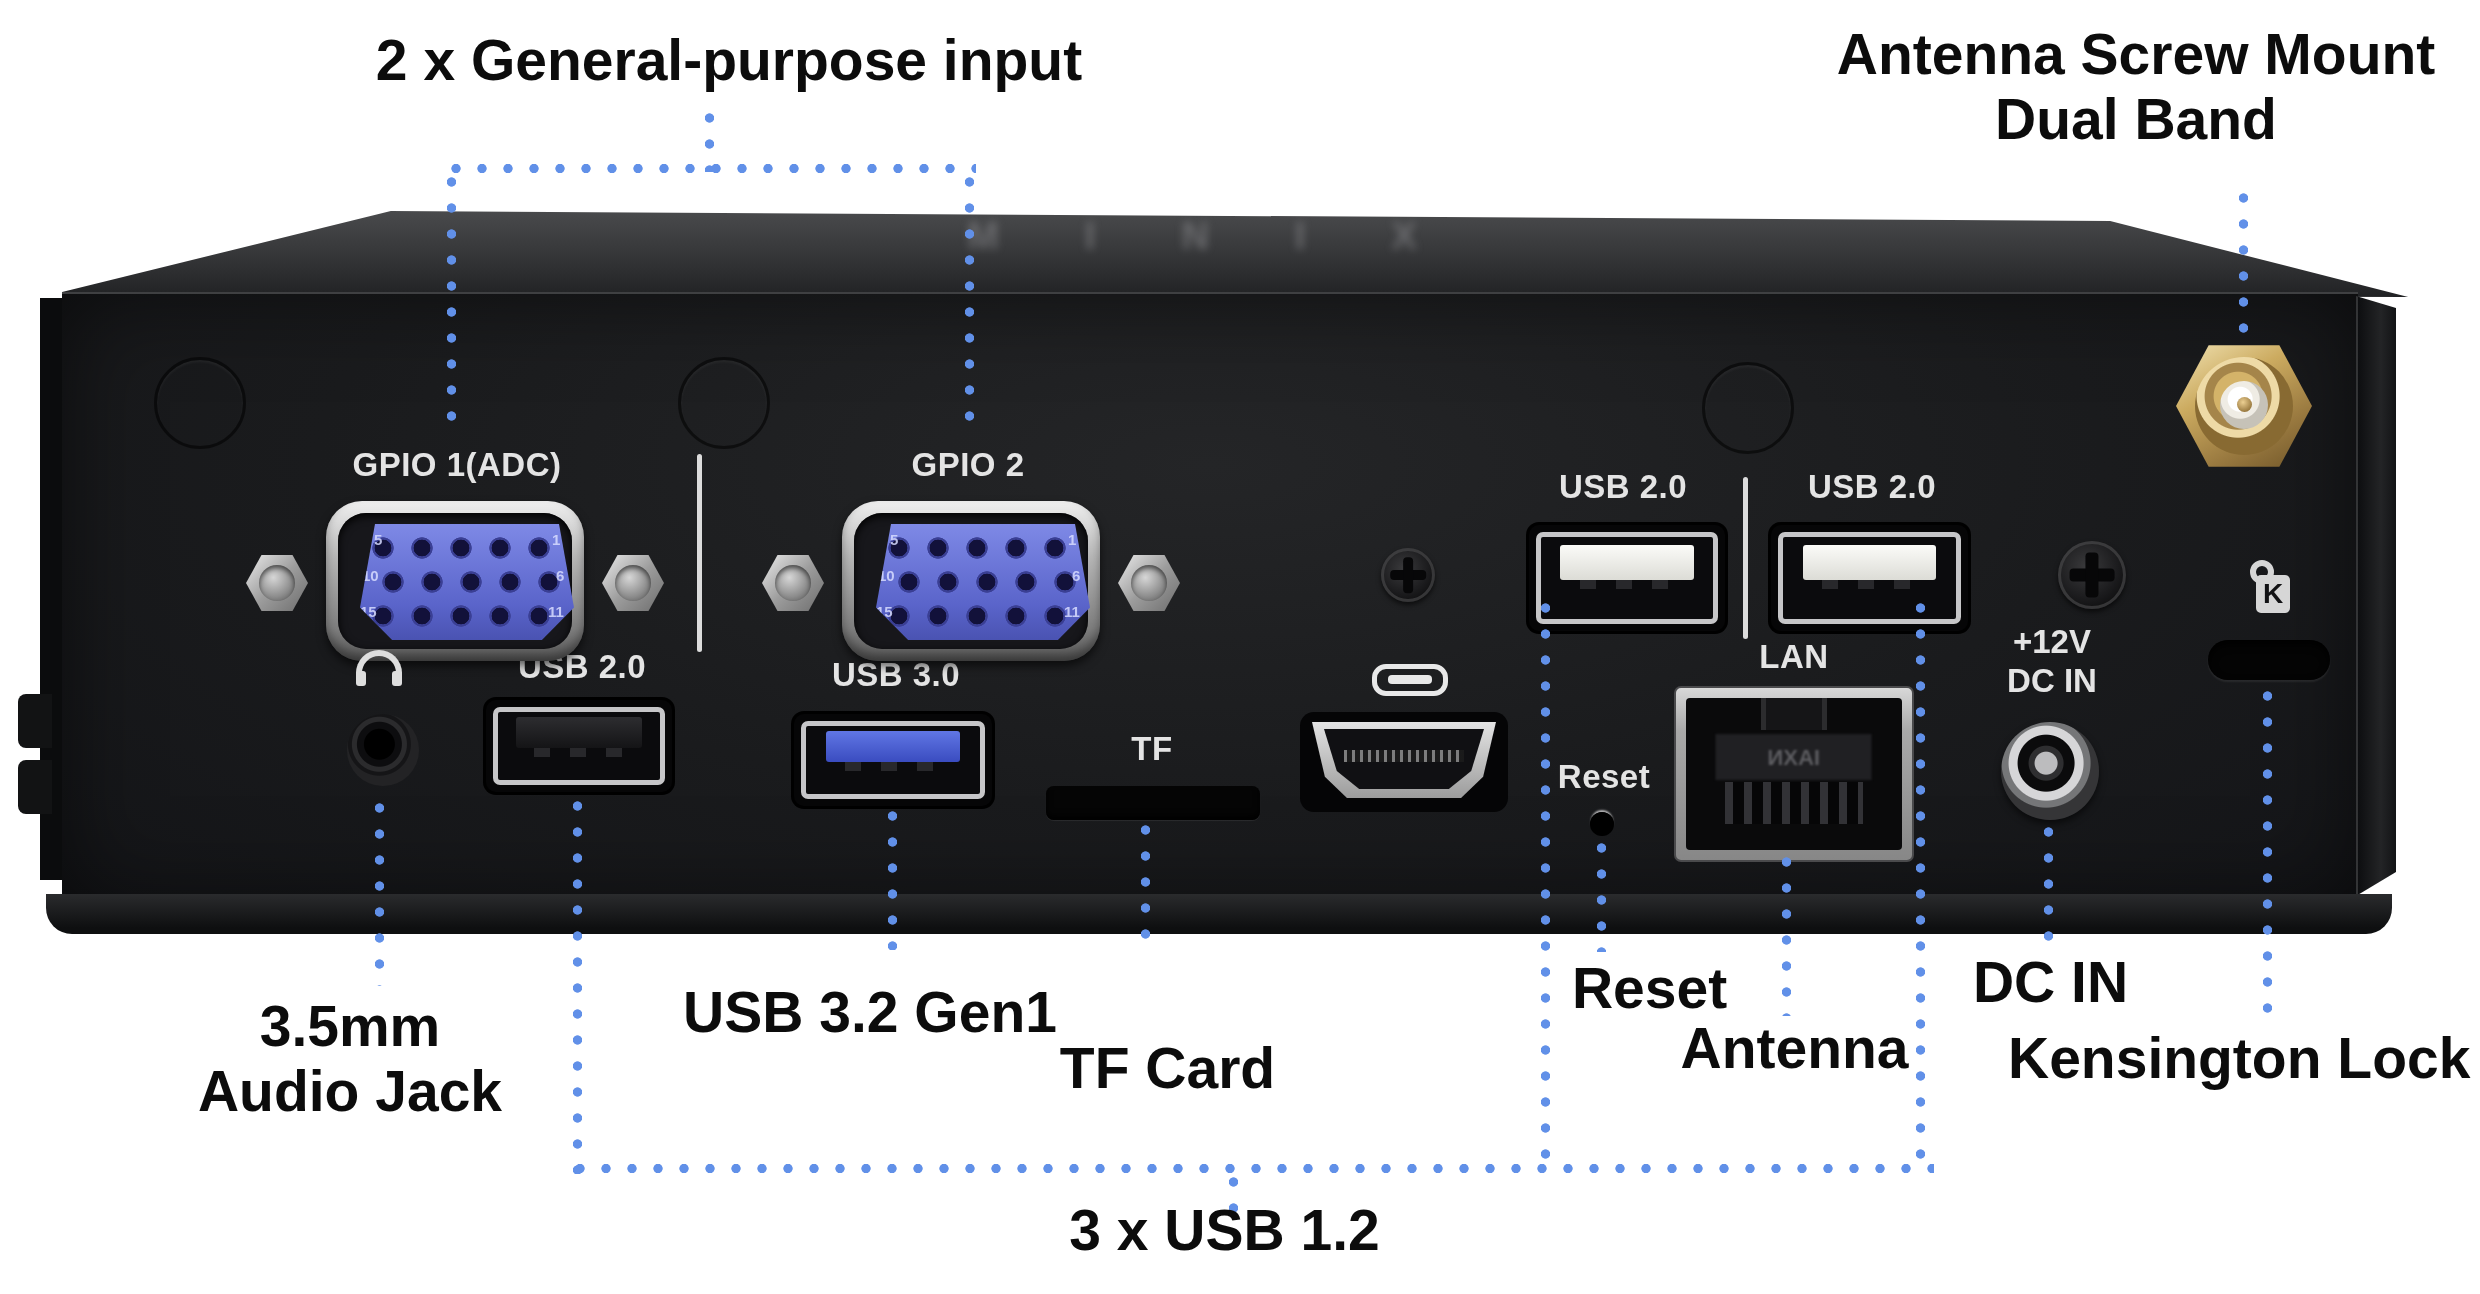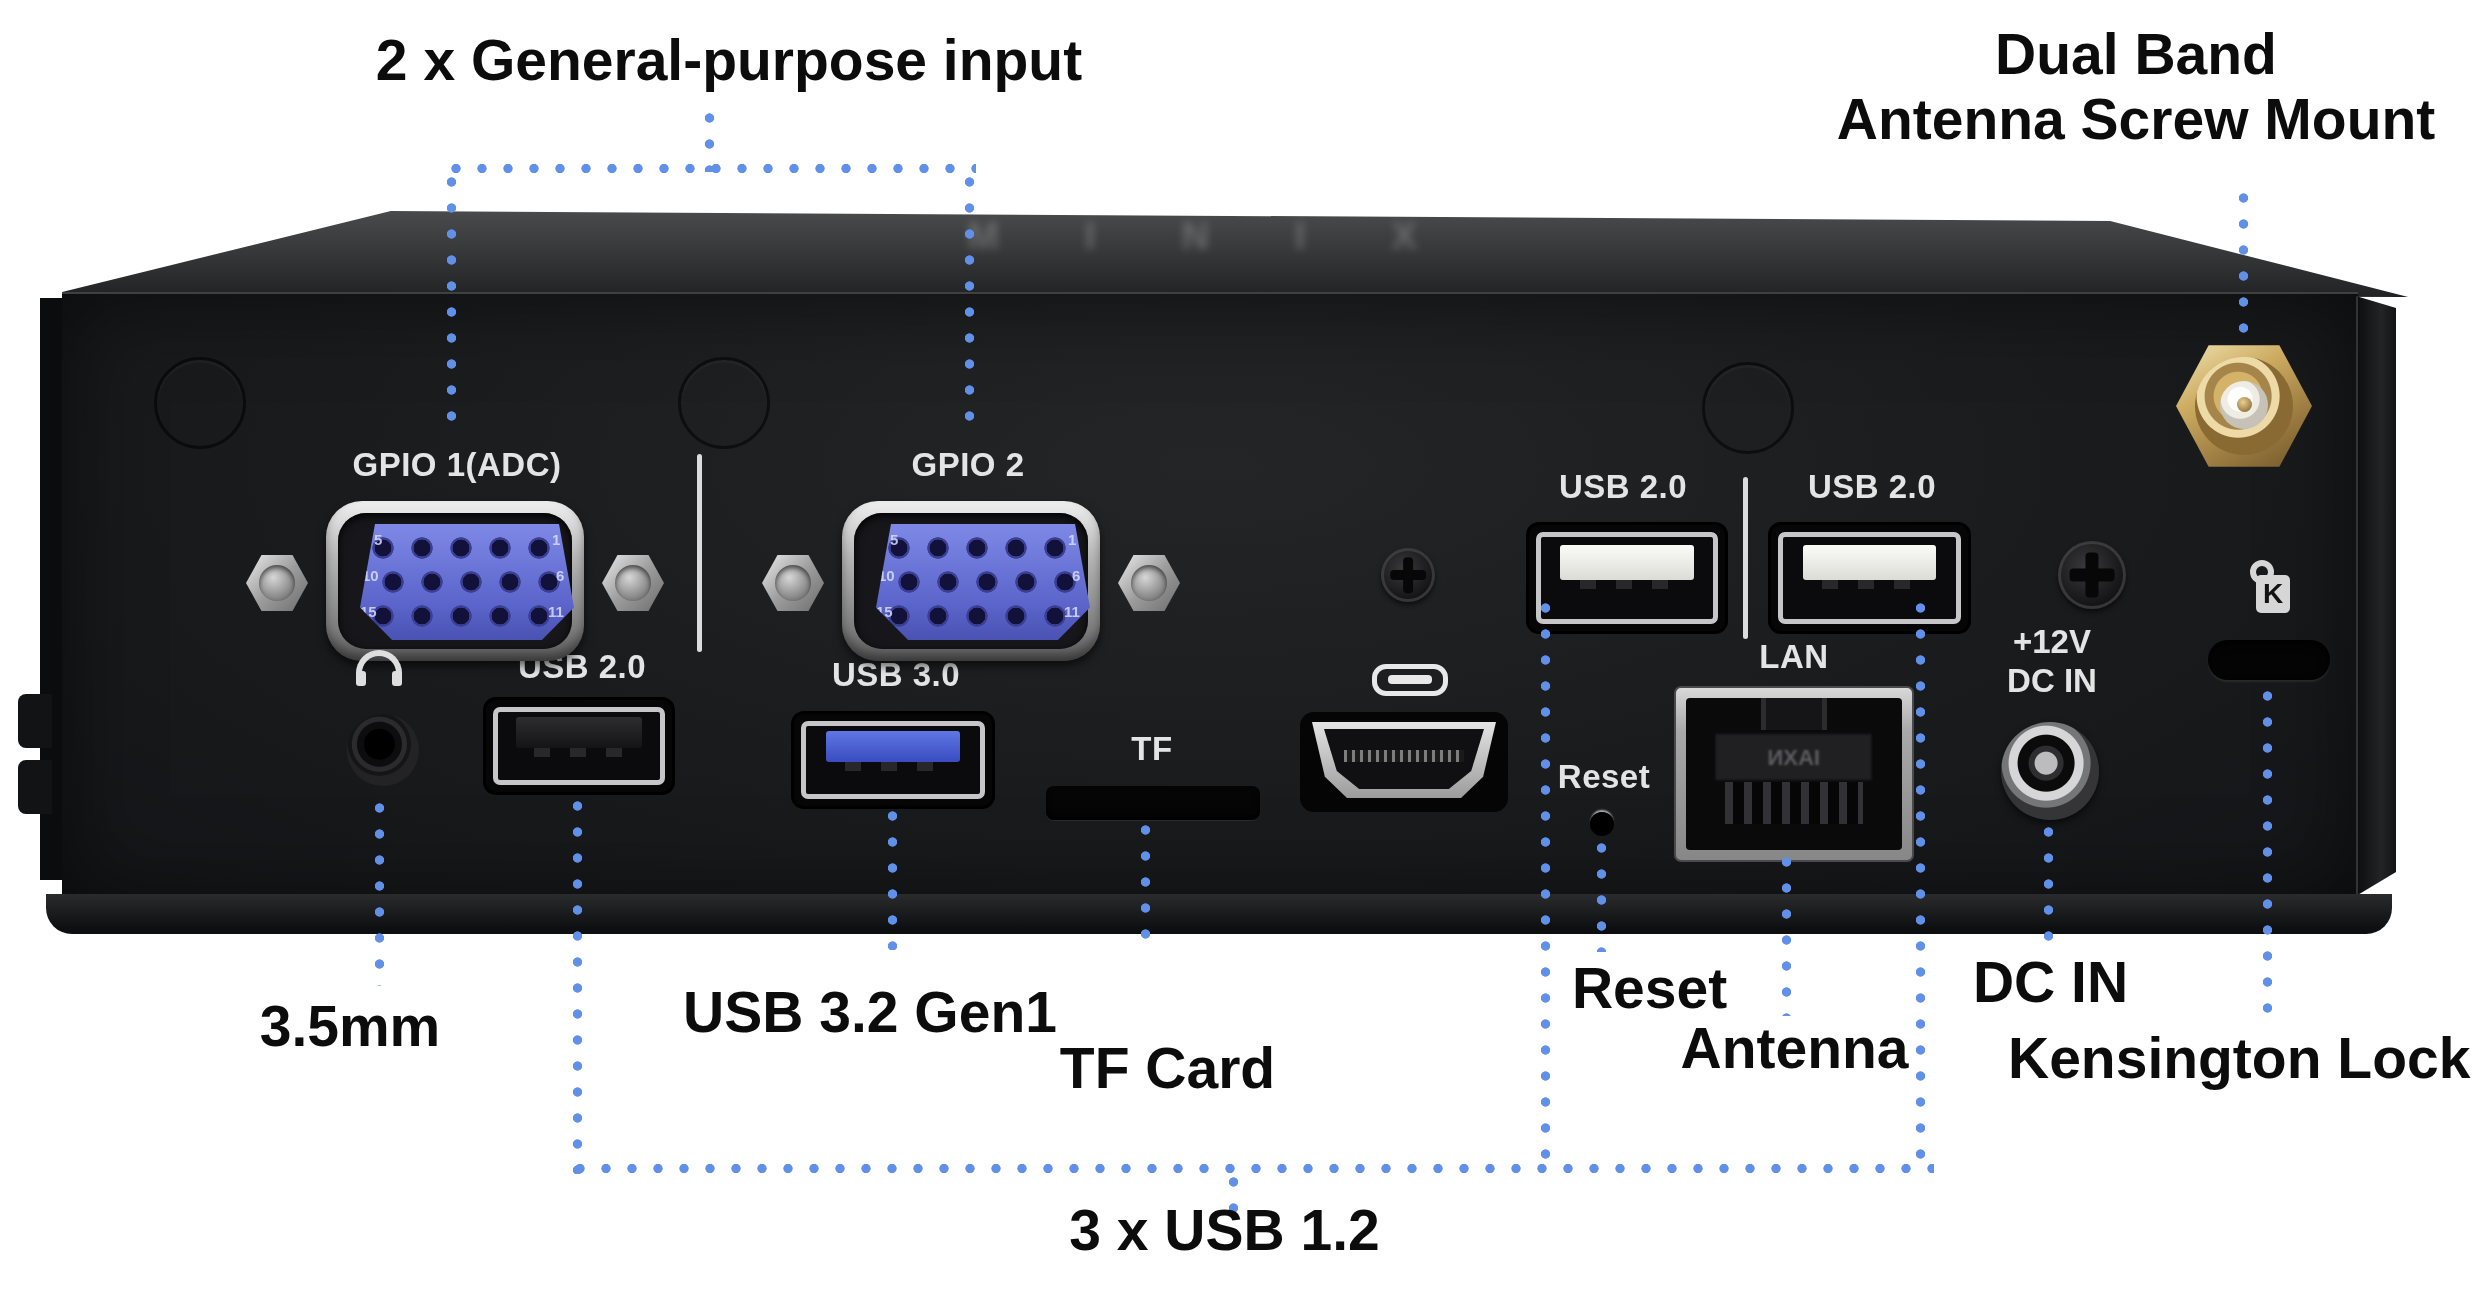--- a/index.html
+++ b/index.html
@@ -310,25 +310,26 @@
   <div class="dl dlv" style="left:1228px;top:1174px;height:52px;"></div>
   <div class="dl dlv" style="left:887px;top:808px;height:142px;"></div>
   <div class="dl dlv" style="left:1140px;top:822px;height:128px;"></div>
   <div class="dl dlv" style="left:1596px;top:840px;height:112px;"></div>
   <div class="dl dlv" style="left:1781px;top:854px;height:162px;"></div>
   <div class="dl dlv" style="left:2043px;top:824px;height:128px;"></div>
   <div class="dl dlv" style="left:2262px;top:688px;height:338px;"></div>
 
   <div class="callout" style="left:364px;top:28px;width:730px;">2 x General-purpose input</div>
   <div class="callout" style="left:1830px;top:22px;width:612px;">
+    <span style="position:static;display:block;">Antenna Screw Mount</span>
     <span style="position:static;display:block;">Dual Band</span>
-    <span style="position:static;display:block;">Antenna Screw Mount</span>
   </div>
   <div class="callout" style="left:140px;top:994px;width:420px;">
     <span style="position:static;display:block;">3.5mm</span>
+    <span style="position:static;display:block;">Audio Jack</span>
   </div>
   <div class="callout" style="left:655px;top:980px;width:430px;">USB 3.2 Gen1</div>
   <div class="callout" style="left:1025px;top:1036px;width:285px;">TF Card</div>
   <div class="callout" style="left:1532px;top:956px;width:235px;">Reset</div>
   <div class="callout" style="left:1602px;top:1016px;width:385px;">
     <span style="position:static;display:block;">Antenna</span>
   </div>
   <div class="callout" style="left:1943px;top:950px;width:215px;">DC IN</div>
   <div class="callout" style="left:2008px;top:1026px;width:445px;">Kensington Lock</div>
   <div class="callout" style="left:1042px;top:1198px;width:365px;">3 x USB 1.2</div>

